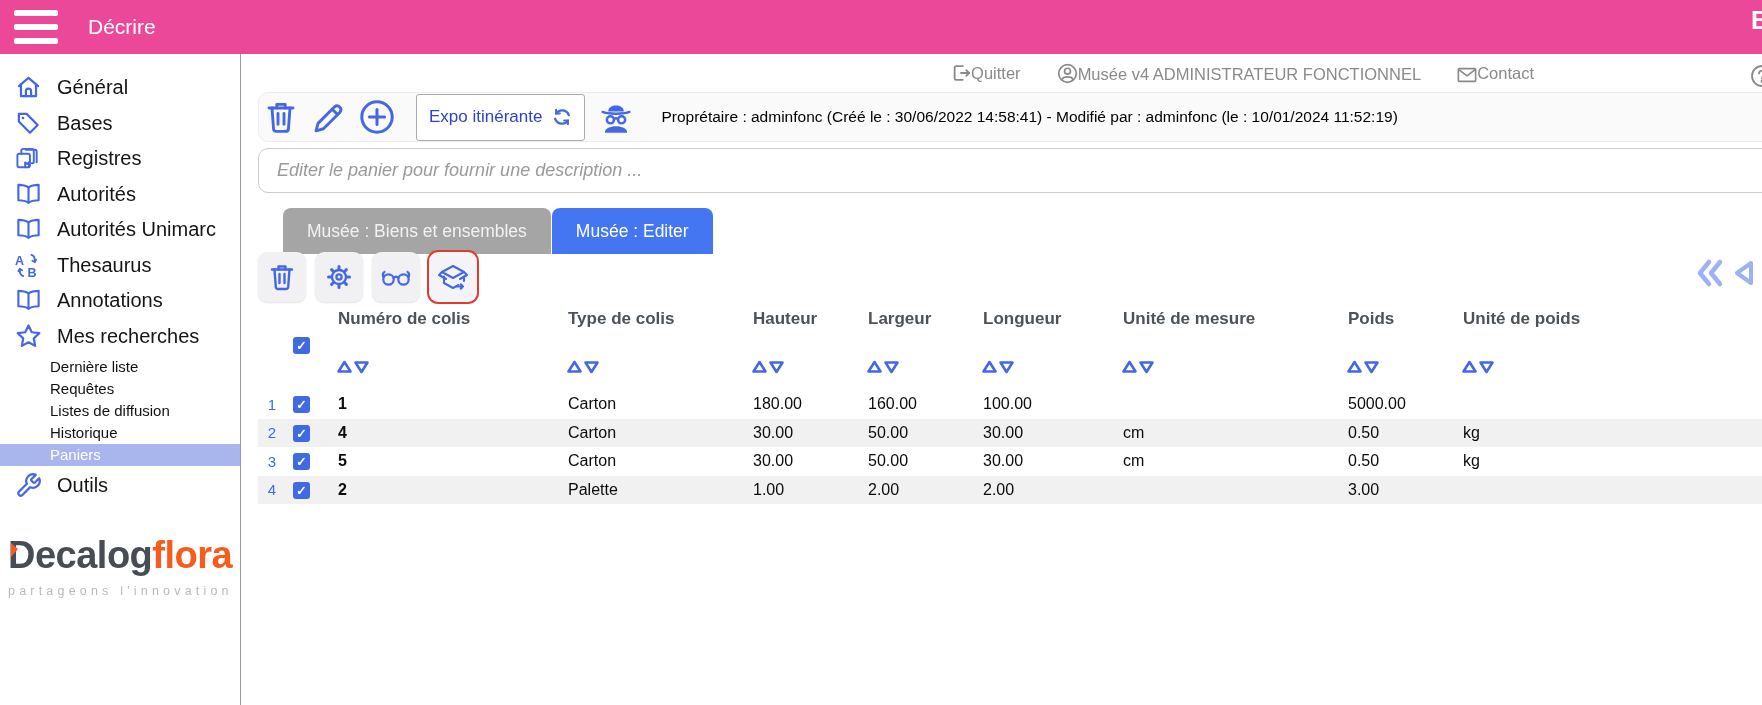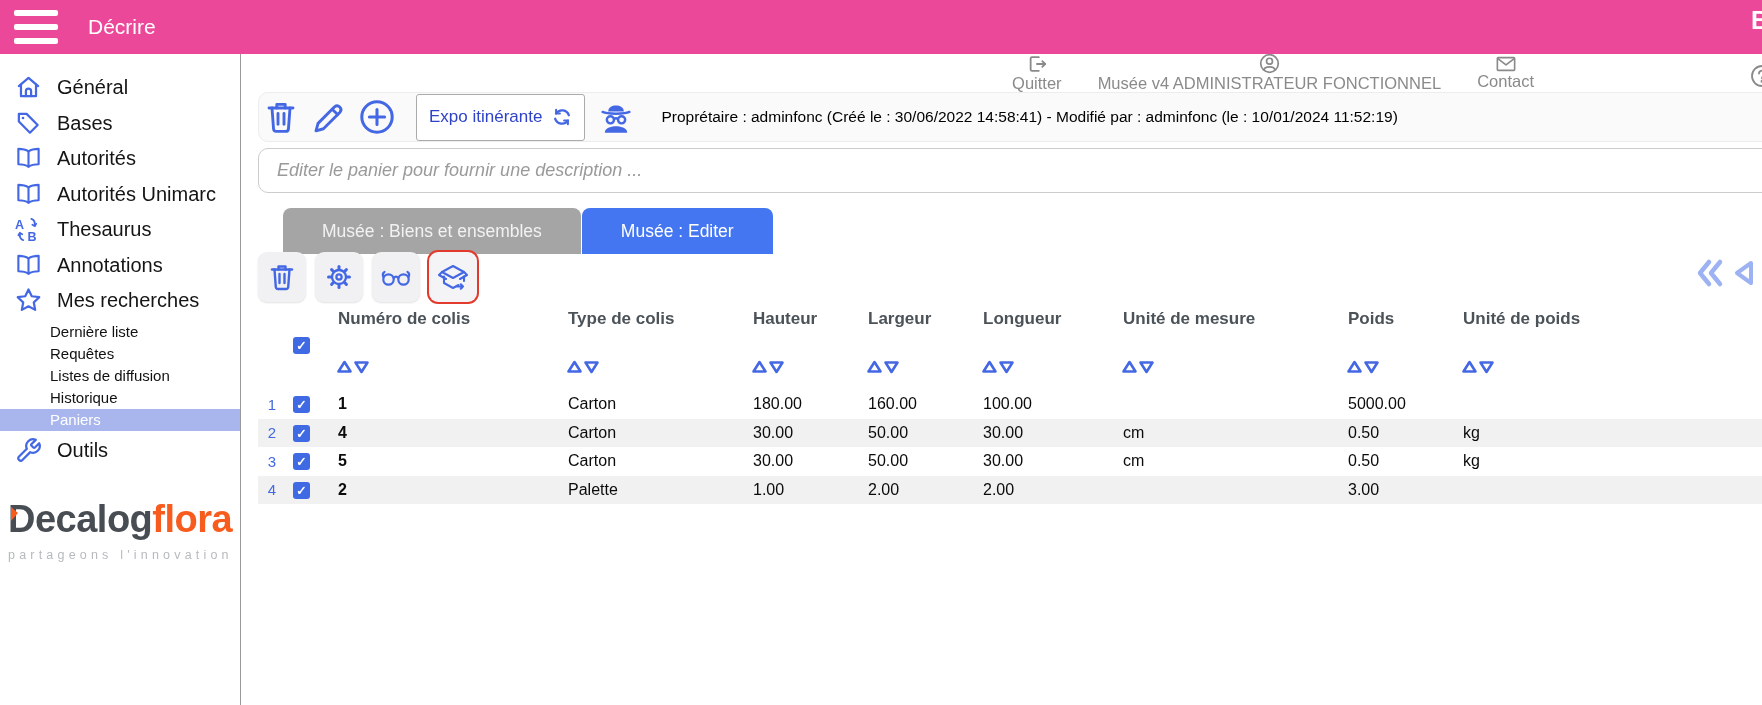--- a/index.html
+++ b/index.html
@@ -33,41 +33,41 @@
   .logo-flame { position:absolute; left:3px; top:9px; width:0; height:0;
     border-left:7px solid #f75c1e; border-top:6px solid transparent; border-bottom:8px solid transparent; }
   .logo-tagline { margin-top:7px; font-size:12.5px; letter-spacing:4.2px; color:#b6babd; white-space:nowrap; }
 
   
   .main { position:absolute; left:242px; top:54px; right:0; bottom:0; }
 
   .account-bar { position:absolute; top:4px; left:0; right:0; height:30px;
     display:flex; justify-content:flex-end; align-items:center; gap:36px;
     padding-right:228px; color:#8a8a8a; font-size:16.5px; }
-  .account-link { display:flex; align-items:center; gap:0; cursor:pointer; white-space:nowrap;flex-direction:column; }
+  .account-link { display:flex; align-items:flex-end; gap:0; cursor:pointer; white-space:nowrap; }
   .help-partial { position:absolute; right:-12px; top:6px; }
 
   .toolbar-panel { position:absolute; left:16px; right:-12px; top:38px; height:50px;
     background:#fafafa; border:1px solid #ededed; border-radius:10px; }
   .toolbar { position:absolute; left:22px; top:40px; height:46px; display:flex;
     align-items:center; gap:12px; }
   .tool-icon { cursor:pointer; display:flex; align-items:center; }
   .basket-btn { margin-left:8px; height:47px; background:#fff; border:1px solid #ababab;
     border-radius:3px; display:flex; align-items:center; gap:10px; padding:0 12px;
     font-size:17px; color:#2e43c8; cursor:pointer; white-space:nowrap; }
   .owner-info { margin-left:14px; font-size:15.5px; color:#000; white-space:nowrap; }
 
   .desc-input { position:absolute; left:16px; right:-10px; top:94px; height:45px;
     border:1px solid #ccc; border-radius:10px; padding:0 18px; font-size:18px;
     font-style:italic; color:#555; background:#fff; outline:none;
     font-family:"Liberation Sans", sans-serif; }
   .desc-input::placeholder { color:#9a9a9a; }
 
   .tabs { position:absolute; left:41px; top:154px; display:flex; gap:1px; }
-  .tab { height:46px; display:flex; align-items:center; padding:0 39px; font-size:17.5px;
+  .tab { height:46px; display:flex; align-items:center; padding:0 24px; font-size:17.5px;
     cursor:pointer; border-radius:8px 8px 0 0; white-space:nowrap; }
   .tab.inactive { background:#a5a5a5; color:#f2f2f2; }
   .tab.active { background:#4376f0; color:#fff; }
 
   .mini-toolbar { position:absolute; left:16px; top:198px; display:flex; gap:9px; }
   .mini-btn { width:48px; height:50px; background:#f1f1f3; border-radius:9px;
     display:flex; align-items:center; justify-content:center; cursor:pointer;
     box-shadow:0 1px 2px rgba(0,0,0,0.12); }
   .mini-btn.red-ring { box-shadow:0 0 0 2px #e23b2e; background:#f4f4f6; }
 
@@ -116,20 +116,29 @@
           <path d="M11.3 23 v-5.2 a2.7 2.7 0 0 1 5.4 0 V23"></path>
         </svg>
       <span>Général</span>
     </div>
     <div class="nav-item">
       <svg width="27" height="27" viewBox="0 0 28 28" fill="none" stroke="#4468e4" stroke-width="2.3" stroke-linecap="round" stroke-linejoin="round">
           <path d="M4 12 V4 h8 l11.5 11.5 -8 8 z"></path>
           <circle cx="8.3" cy="8.3" r="1.4" fill="#4468e4" stroke="none"></circle>
         </svg>
       <span>Bases</span>
+    </div>
+    <div class="nav-item">
+      <svg width="27" height="27" viewBox="0 0 28 28" fill="none" stroke="#4468e4" stroke-width="2" stroke-linecap="round" stroke-linejoin="round">
+          <rect x="2.5" y="9" width="13" height="14" rx="2"></rect>
+          <path d="M6.5 9 V6 a2 2 0 0 1 2 -2 h9 a2 2 0 0 1 2 2 v11 a2 2 0 0 1 -2 2"></path>
+          <path d="M11 5 h9.5 a2 2 0 0 1 2 2 v11"></path>
+          <path d="M10.5 23 v-5 l2 1.6 2-1.6 v5"></path>
+        </svg>
+      <span>Registres</span>
     </div>
     <div class="nav-item">
       <svg width="27" height="27" viewBox="0 0 28 28" fill="none" stroke="#4468e4" stroke-width="2.2" stroke-linecap="round" stroke-linejoin="round">
           <path d="M14 6.5 C11 4.5 7.5 4 3.5 4 V20 C7.5 20 11 20.5 14 22.5 C17 20.5 20.5 20 24.5 20 V4 C20.5 4 17 4.5 14 6.5 Z"></path>
           <path d="M14 6.5 V22.5"></path>
         </svg>
       <span>Autorités</span>
     </div>
     <div class="nav-item">
       <svg width="27" height="27" viewBox="0 0 28 28" fill="none" stroke="#4468e4" stroke-width="2.2" stroke-linecap="round" stroke-linejoin="round">

